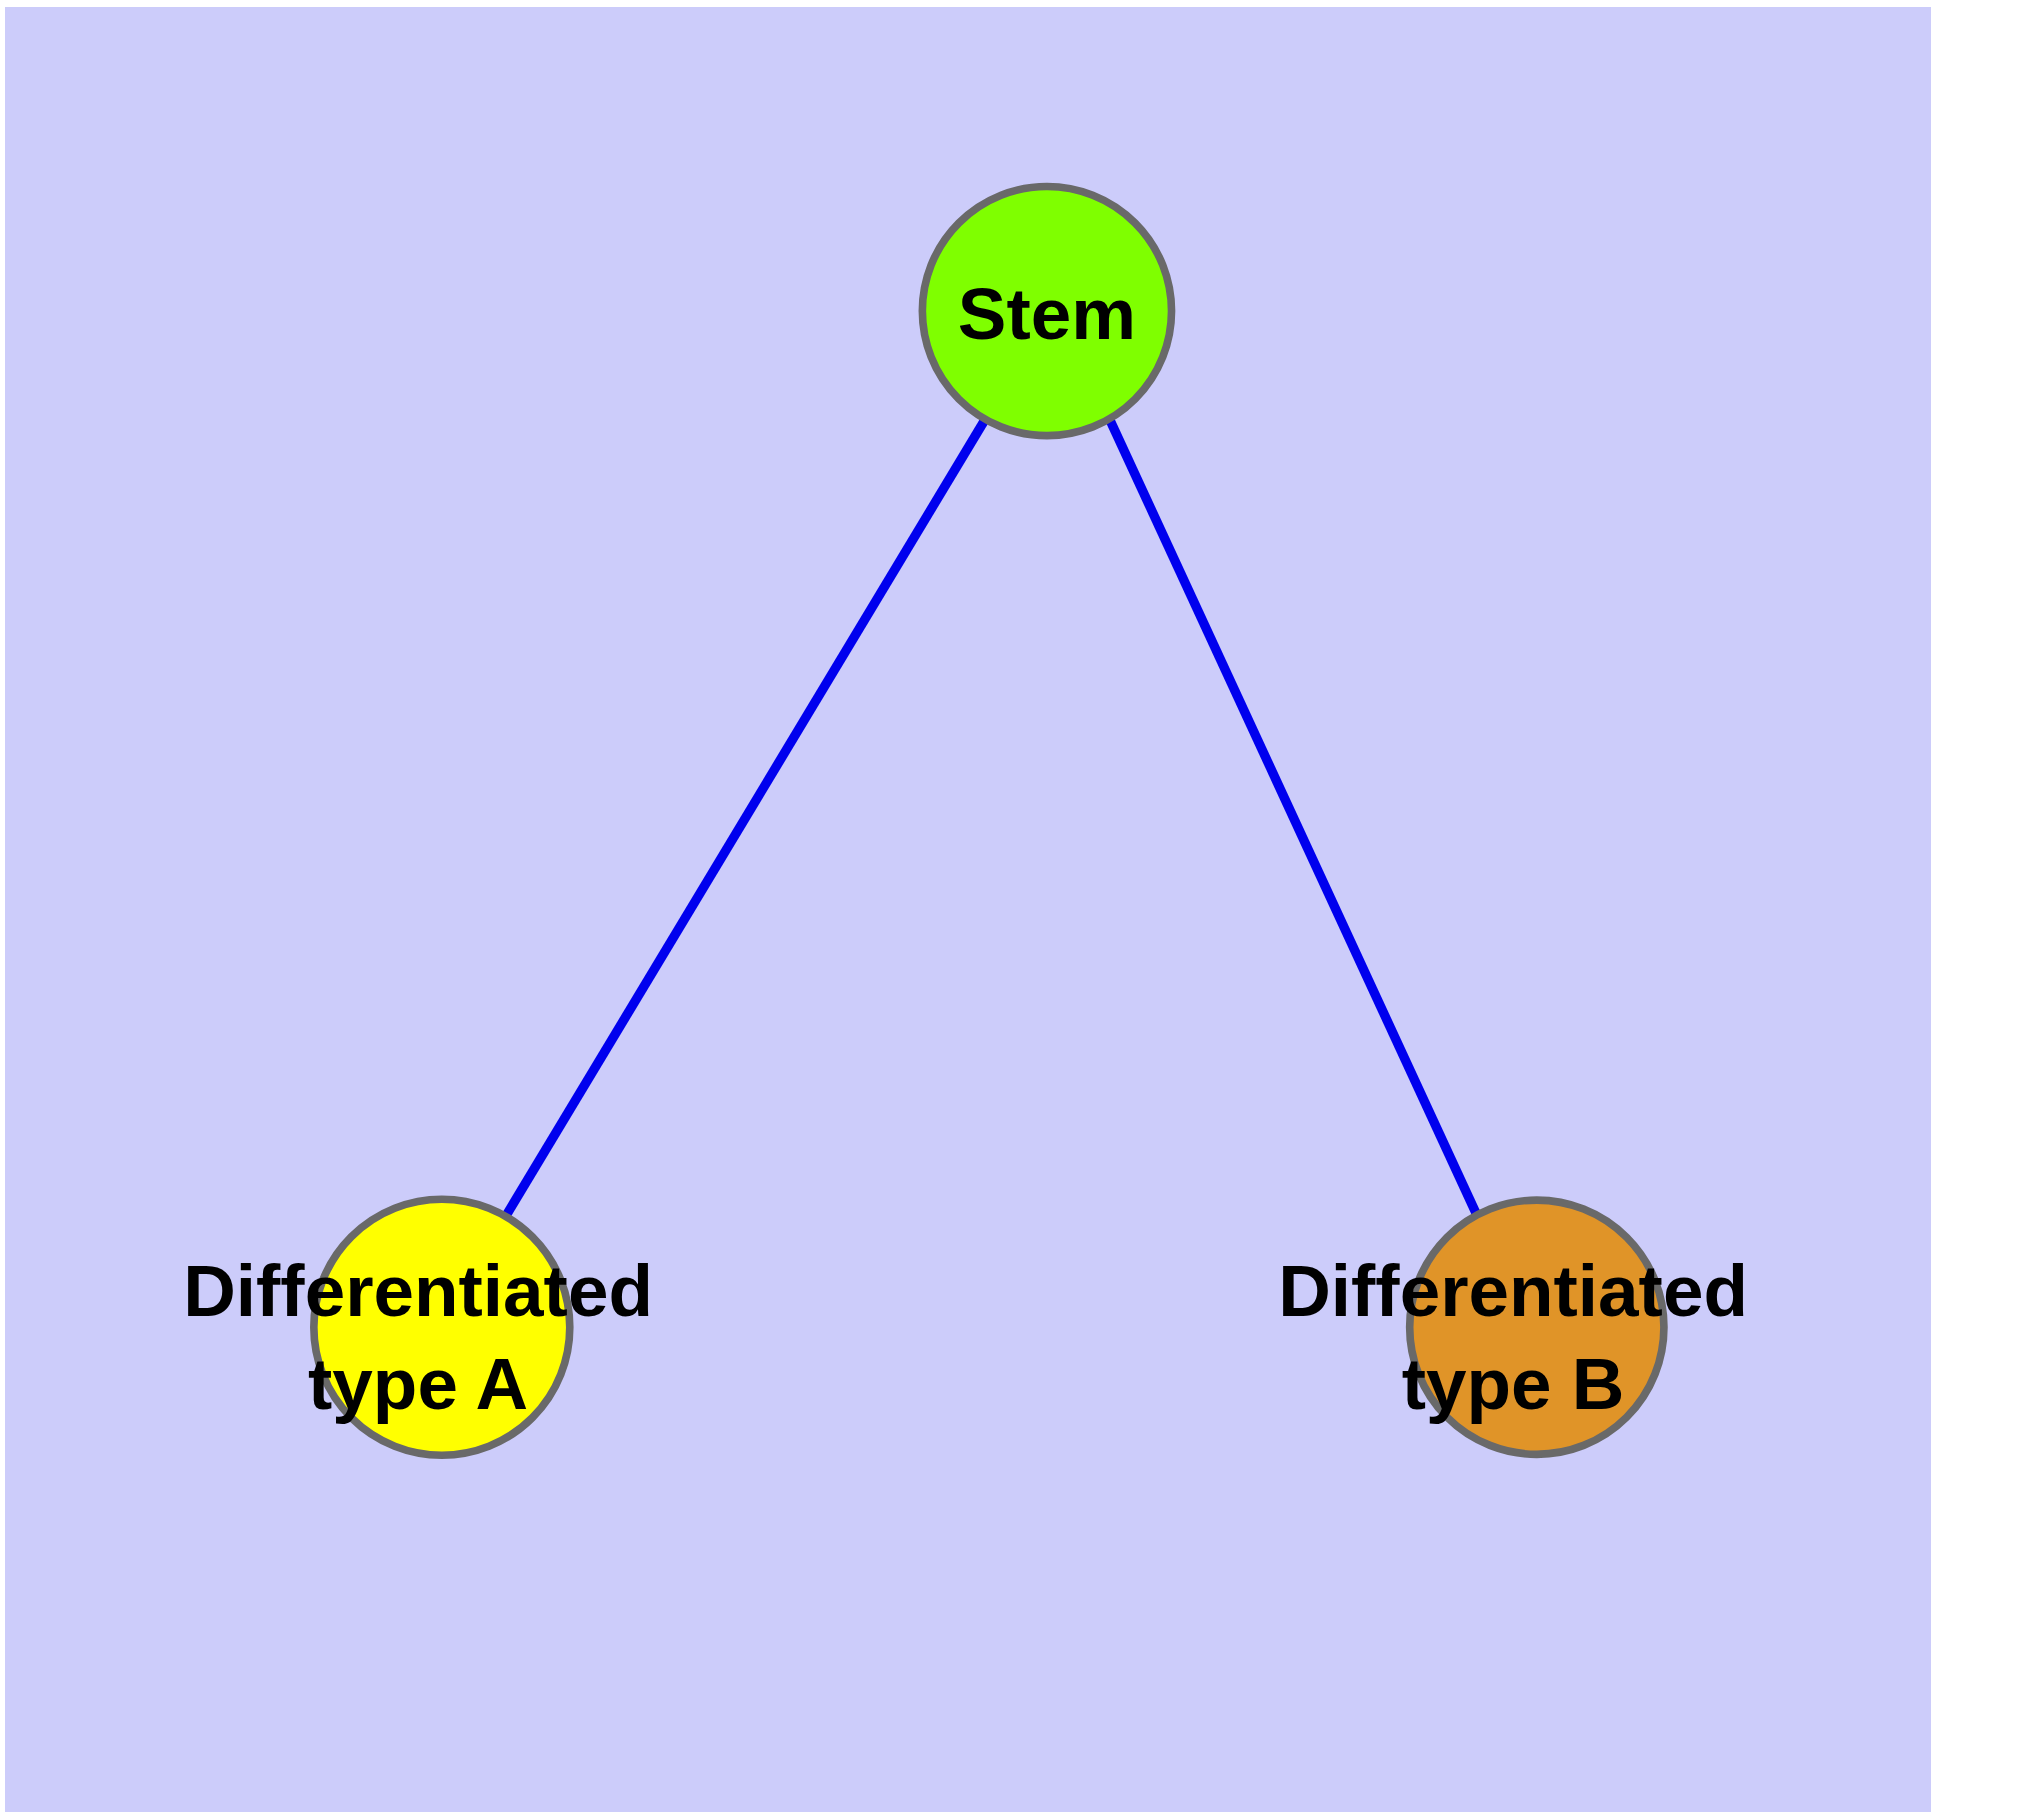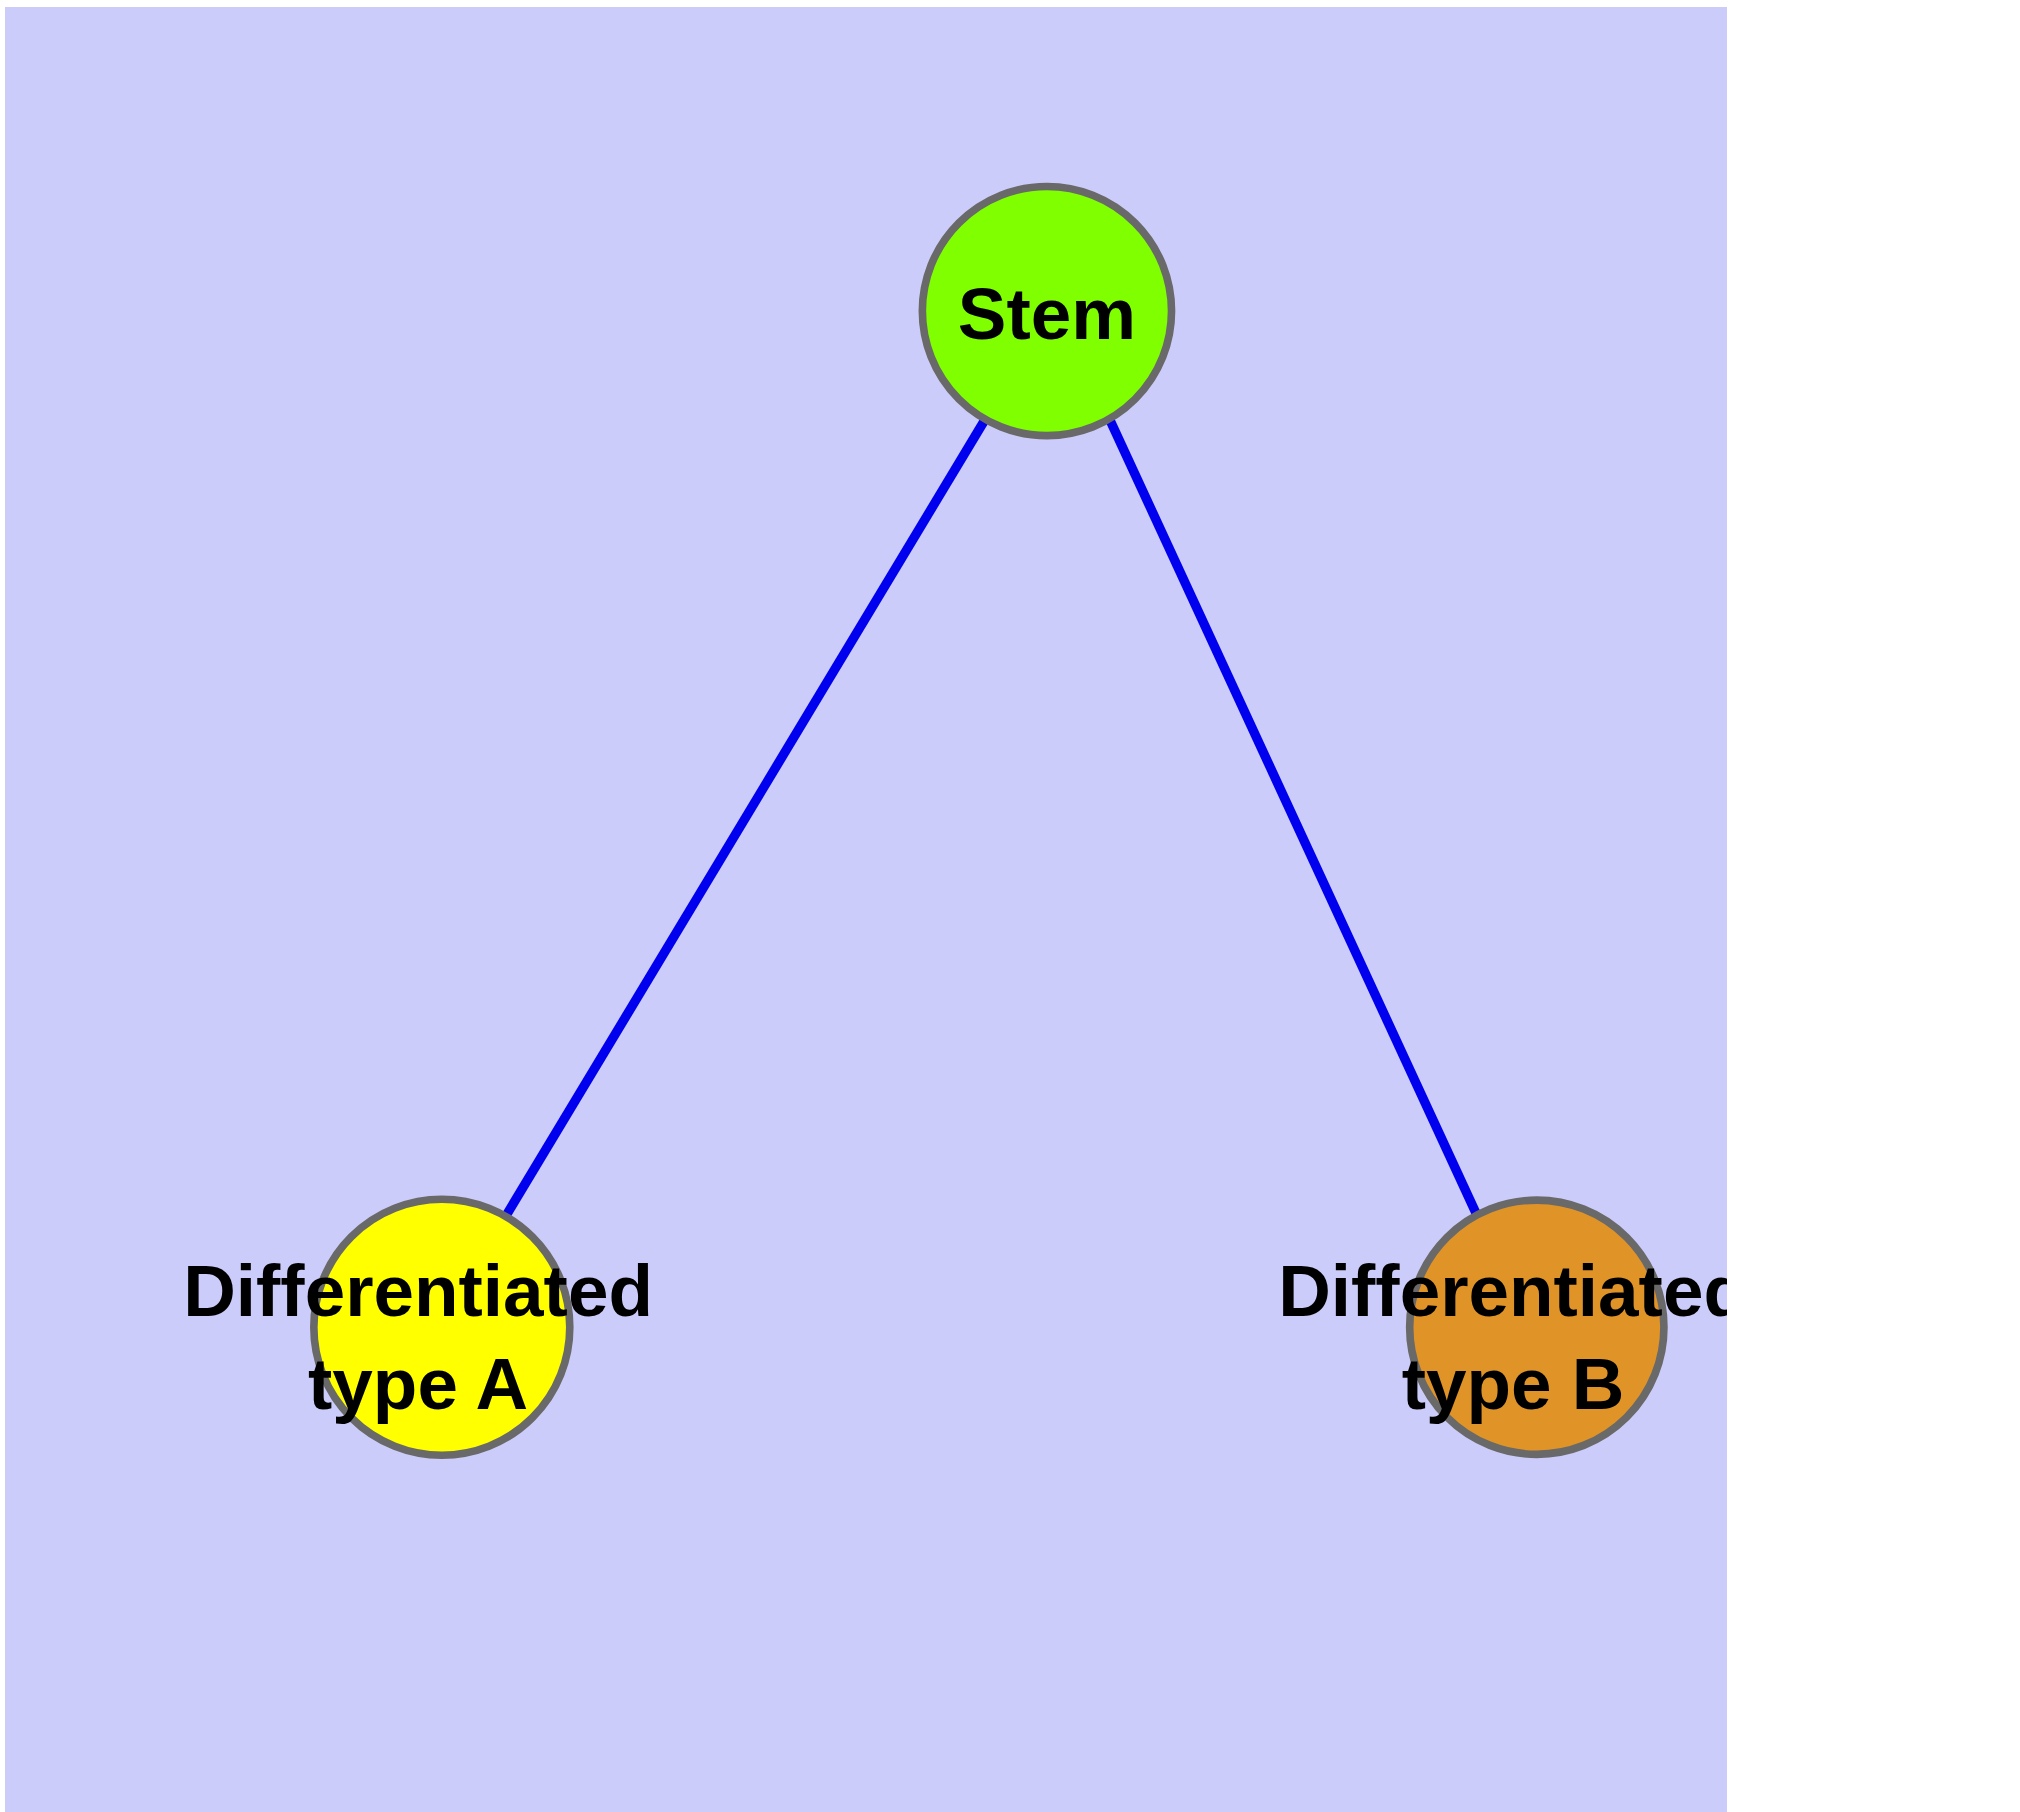--- a/index.html
+++ b/index.html
@@ -6,21 +6,21 @@
   html, body {
     margin: 0;
     padding: 0;
     background: #ffffff;
   }
   body {
     font-family: "Liberation Sans", sans-serif;
   }
   #canvas {
     position: relative;
-    width: 1727px;
+    width: 1931px;
     height: 1812px;
     overflow: hidden;
     background: #ffffff;
   }
   #plot-area {
     position: absolute;
     left: 5.1px;
     top: 6.8px;
     width: 2015px;
     height: 1805px;

